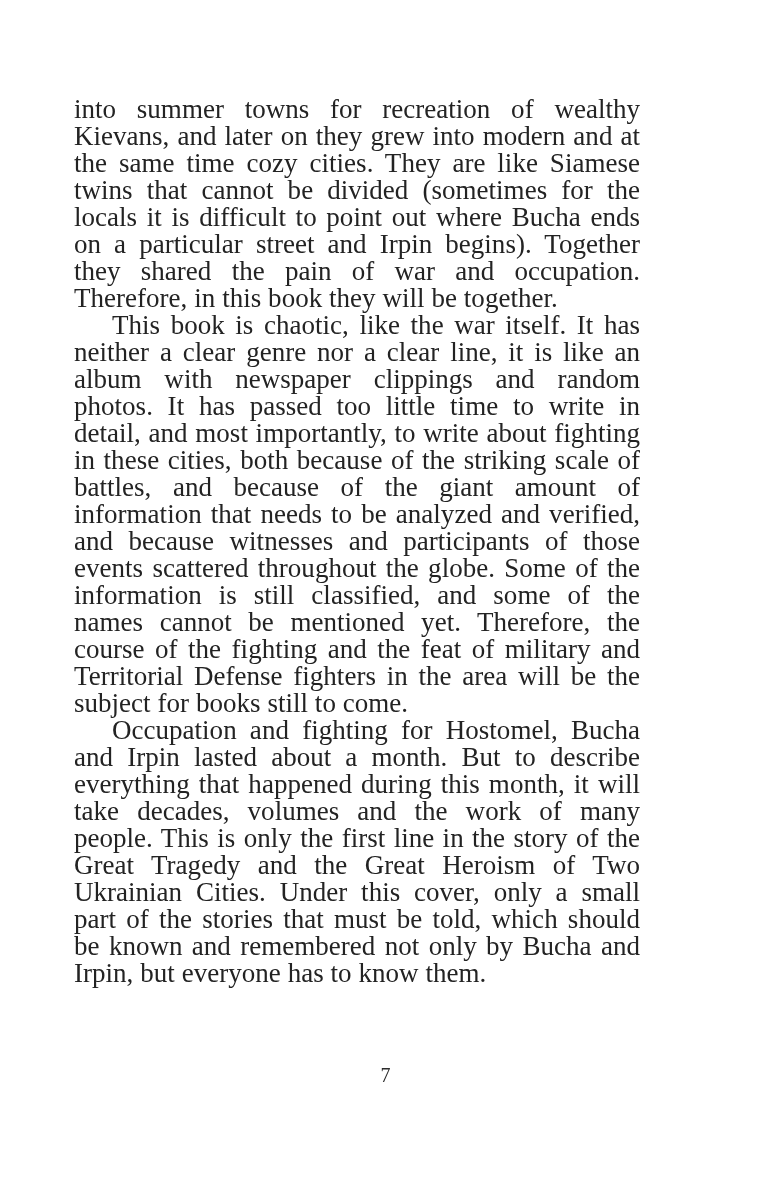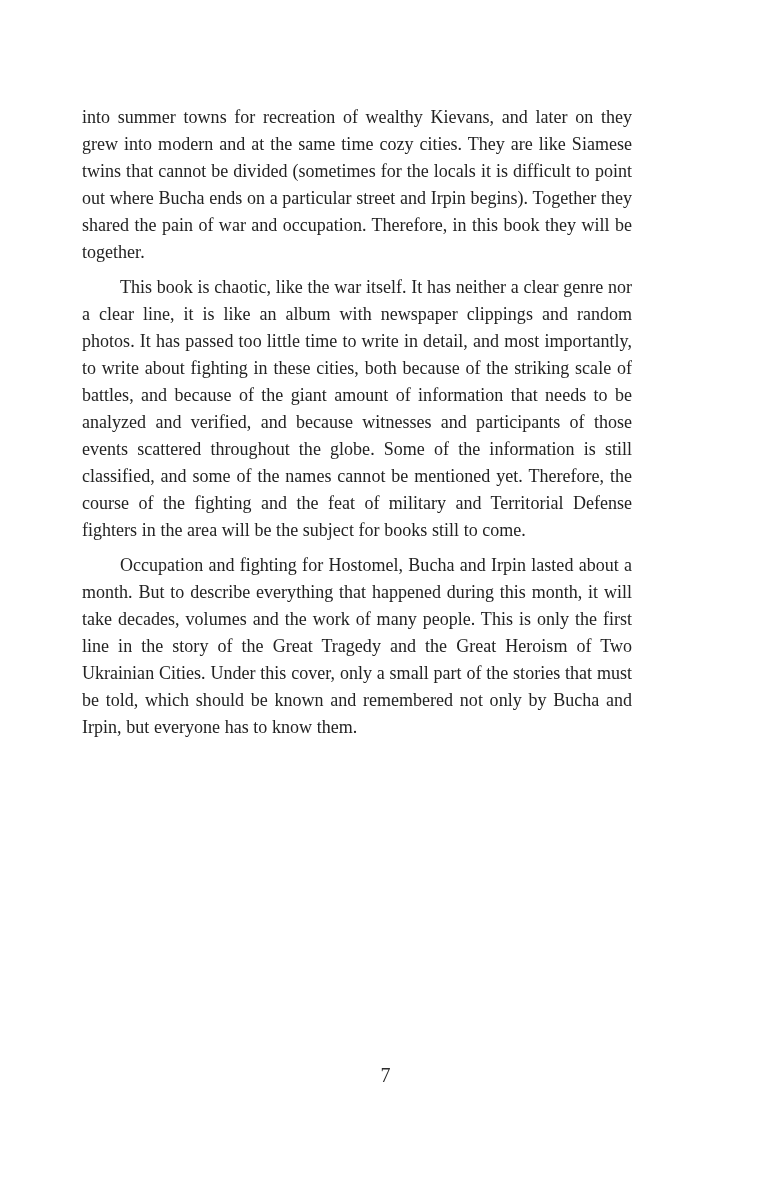--- a/index.html
+++ b/index.html
@@ -16,22 +16,22 @@
     overflow: hidden;
     font-family: "Liberation Serif", "DejaVu Serif", serif;
   }
   .text-block {
     position: absolute;
     left: 74px;
     top: 96px;
     width: 566px;
   }
   .body-paragraph {
-    margin: 8px;
-    font-size: 18px;
+    margin: 0;
+    font-size: 27px;
     line-height: 27px;
     color: #232323;
     text-align: justify;
     text-indent: 38px;
     text-justify: inter-word;
     -webkit-hyphens: none;
     hyphens: none;
     letter-spacing: 0.02px;
     word-spacing: 0.1px;
   }

